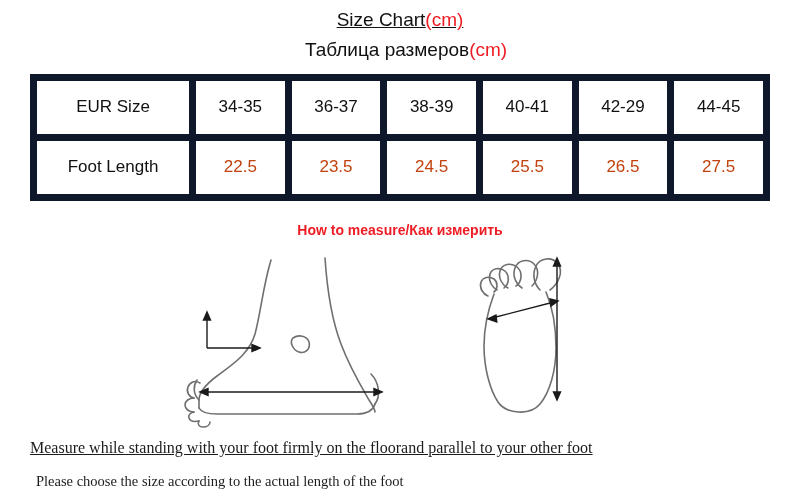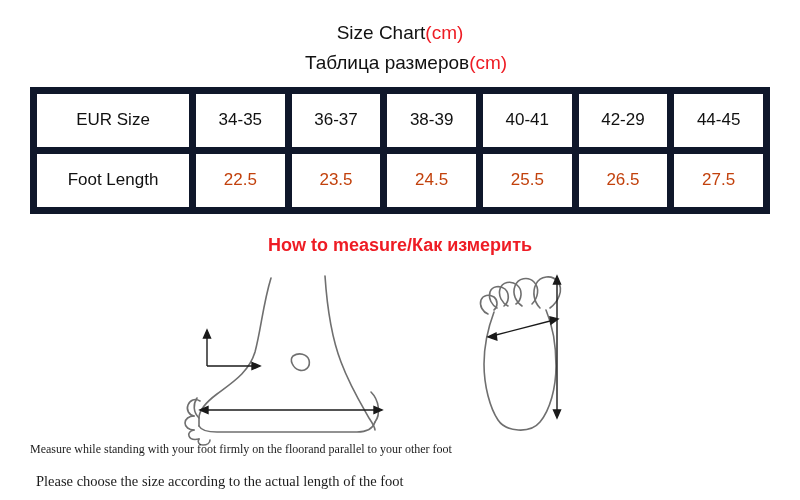--- a/index.html
+++ b/index.html
@@ -18,21 +18,21 @@
     position: relative;
     width: 800px;
     height: 500px;
   }
   .title-line {
     text-align: center;
     font-size: 19px;
     line-height: 1.15;
     color: #111111;
   }
-  .title-line.first { padding-top: 22px; }
+  .title-line.first { padding-top: 9px; text-decoration: underline; }
   .title-line.second { padding-top: 8px; padding-left: 12px; }
   .accent { color: #ee1c24; }
 
   table.size-table {
     border-collapse: collapse;
     width: 740px;
     margin: 13px auto 0 auto;
     table-layout: fixed;
   }
   table.size-table td {
@@ -46,21 +46,21 @@
   table.size-table td.label {
     width: 150px;
   }
   table.size-table tr.values td.value {
     color: #c2410c;
   }
 
   .measure-head {
     text-align: center;
     color: #ee1c24;
-    font-size: 18px;
+    font-size: 14px;
     font-weight: bold;
     margin-top: 21px;
   }
 
   .figures {
     position: relative;
     width: 800px;
     height: 190px;
   }
 
@@ -69,21 +69,21 @@
     left: 0;
     right: 0;
     bottom: 10px;
   }
   .footer p {
     margin: 0;
     font-size: 15.5px;
     color: #1c1c1c;
     font-family: "Liberation Serif", serif;
   }
-  .footer p.line1 { padding-left: 30px; font-size: 12px; }
+  .footer p.line1 { padding-left: 30px; font-size: 16px; text-decoration: underline; }
   .footer p.line2 { padding-left: 36px; padding-top: 16px; font-size: 14.5px; }
 
   svg { display: block; }
 </style>
 </head>
 <body>
 
 <div class="page">
 
   <div class="title-line first">

